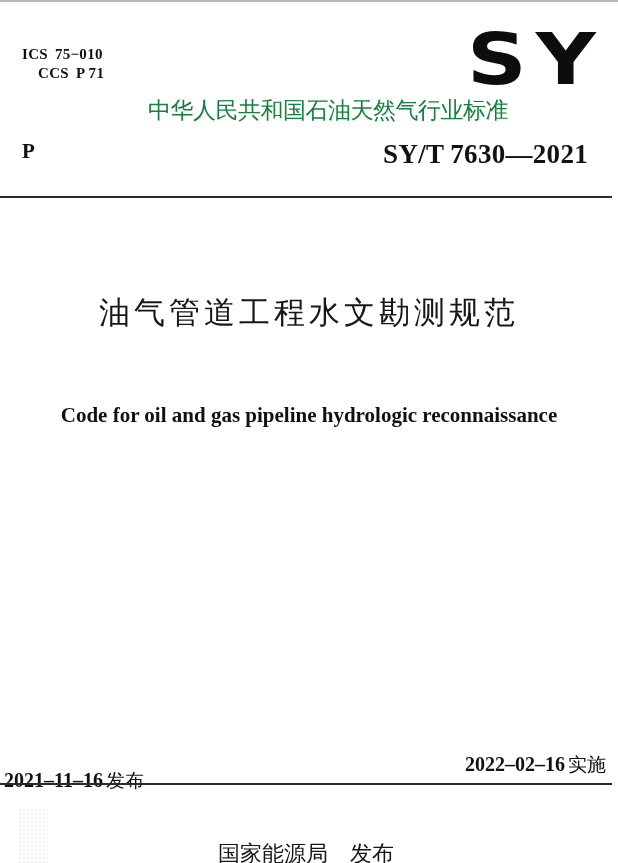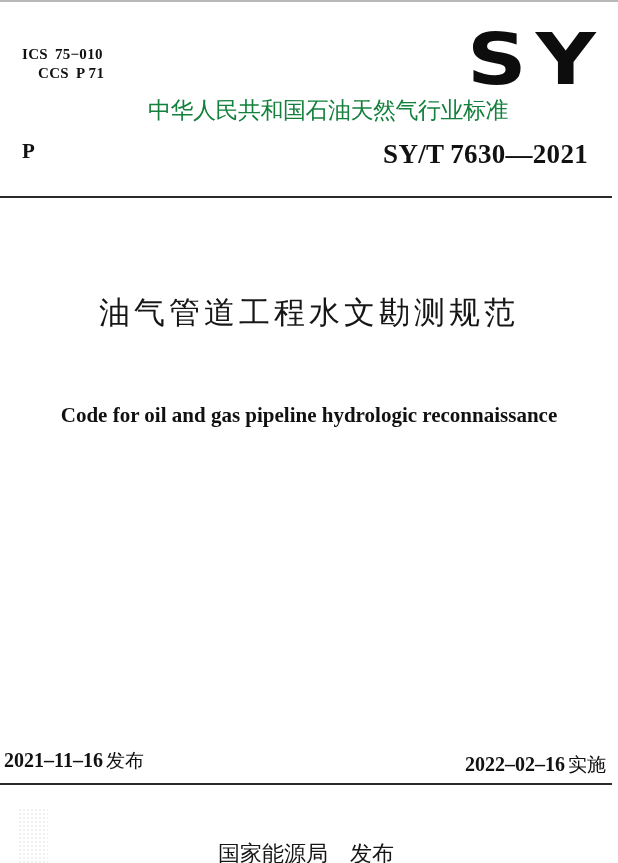--- a/index.html
+++ b/index.html
@@ -30,21 +30,21 @@
   .rule.r2 { top: 783px; }
   .title-cn {
     left: 0; width: 618px; text-align: center; top: 292px;
     font-family: Liberation Serif, serif;
     font-size: 31px; letter-spacing: 4px; color: #161616;
   }
   .title-en {
     left: 0; width: 618px; text-align: center; top: 372px;
     font-size: 21px; font-weight: bold; color: #111; margin-top: 31px;
   }
-  .issue { left: 4px; top: 748px; font-size: 20px; font-weight: bold; }
+  .issue { left: 4px; top: 768px; font-size: 20px; font-weight: bold; }
   .impl { right: 12px; top: 752px; font-size: 20px; font-weight: bold; }
   .issue .cn, .impl .cn { font-family: "DejaVu Sans", "Liberation Sans", sans-serif; font-weight: normal; margin-left: 3px; font-size: 19px; }
   .publisher {
     left: 218px; top: 833px; font-family: "DejaVu Sans", "Liberation Sans", sans-serif;
     font-size: 22px; color: #161616; margin-top: 6px;
   }
   .publisher .pub-word { margin-left: 22px; }
   .speckle {
     position: absolute; left: 18px; top: 808px; width: 30px; height: 55px;
     background: radial-gradient(circle, rgba(0,0,0,0.06) 1px, transparent 1.5px) 0 0 / 4px 4px;

